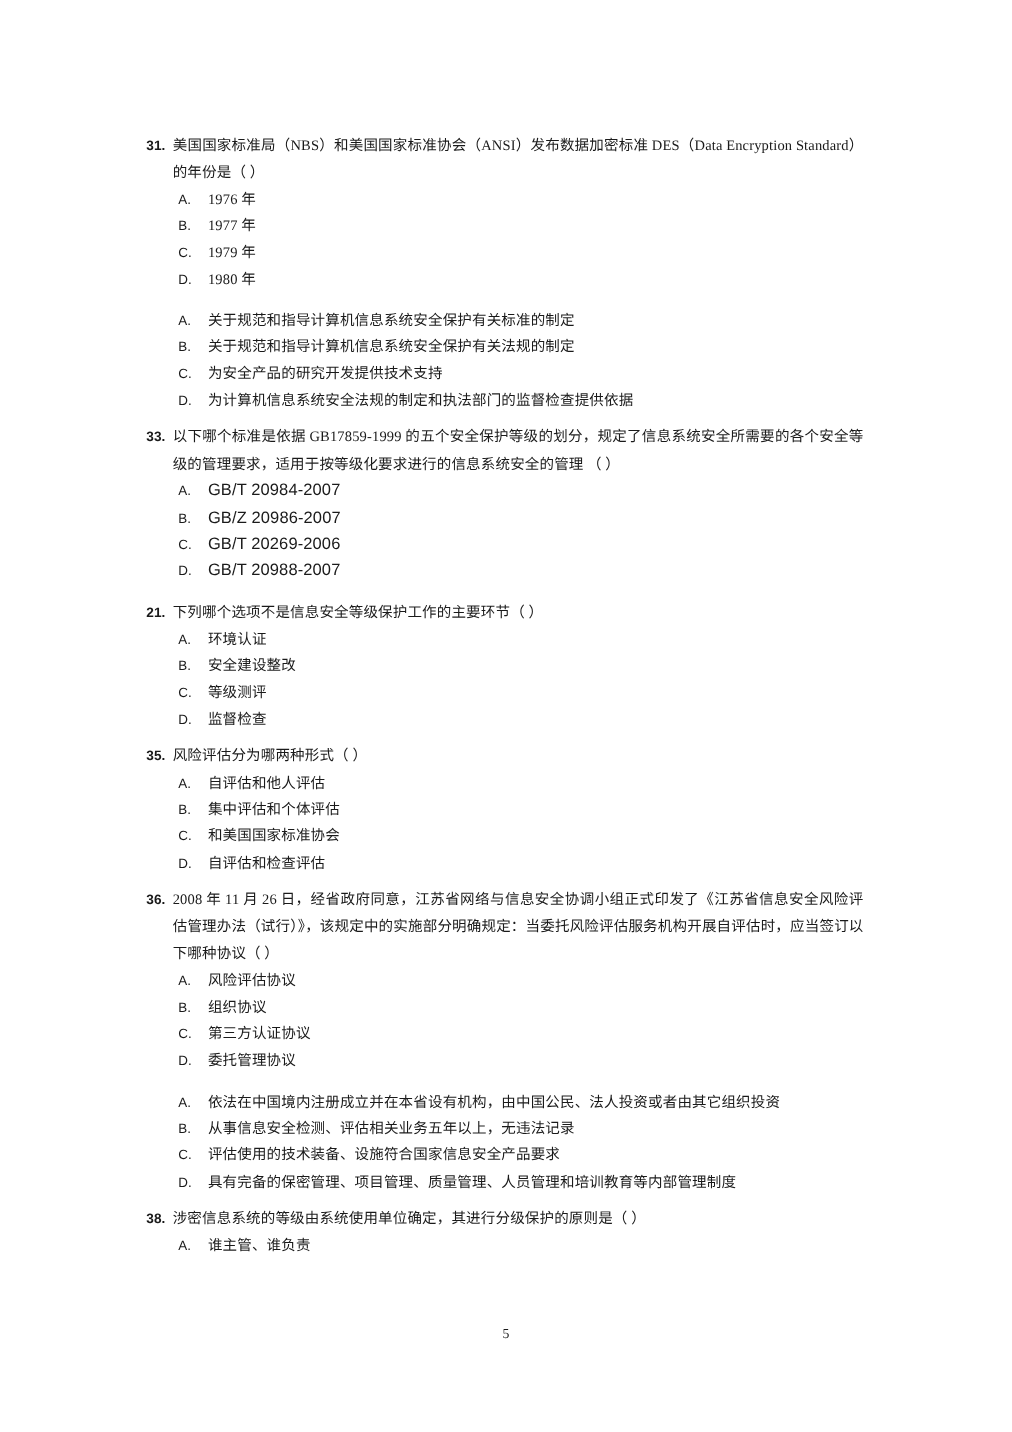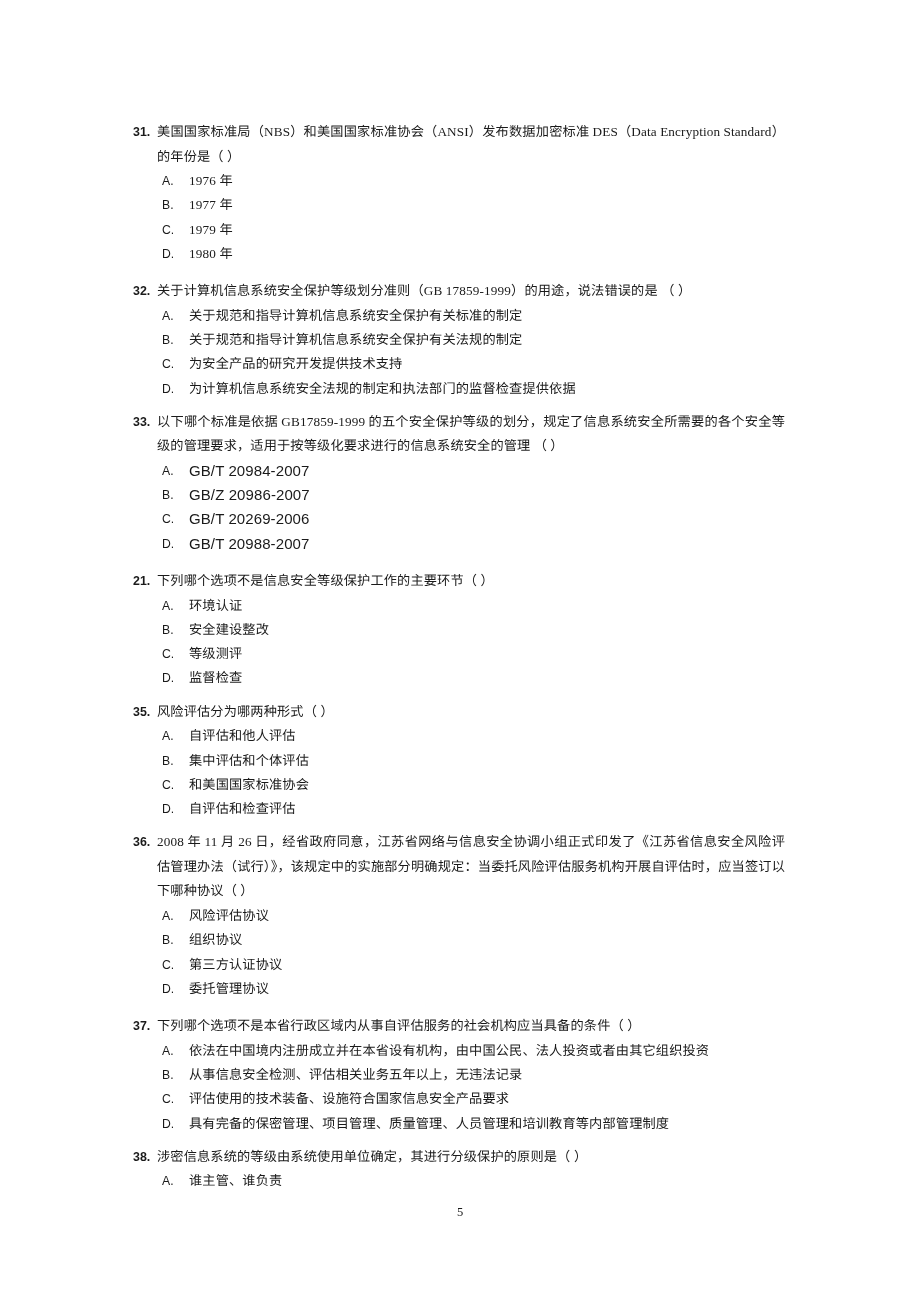--- a/index.html
+++ b/index.html
@@ -140,24 +140,20 @@
           <span class="opt-text">1979 年</span>
         </li>
         <li class="option">
           <span class="opt-letter">D.</span>
           <span class="opt-text">1980 年</span>
         </li>
       </ul>
     </div>
 
     <div class="question gap-md">
-      <div class="q-body">
-        <span class="q-num">32.</span>
-        <span class="q-text">关于计算机信息系统安全保护等级划分准则（GB 17859-1999）的用途，说法错误的是  （      ）</span>
-      </div>
       <ul class="options">
         <li class="option">
           <span class="opt-letter">A.</span>
           <span class="opt-text">关于规范和指导计算机信息系统安全保护有关标准的制定</span>
         </li>
         <li class="option">
           <span class="opt-letter">B.</span>
           <span class="opt-text">关于规范和指导计算机信息系统安全保护有关法规的制定</span>
         </li>
         <li class="option">
@@ -265,24 +261,20 @@
           <span class="opt-text">第三方认证协议</span>
         </li>
         <li class="option">
           <span class="opt-letter">D.</span>
           <span class="opt-text">委托管理协议</span>
         </li>
       </ul>
     </div>
 
     <div class="question gap-md">
-      <div class="q-body">
-        <span class="q-num">37.</span>
-        <span class="q-text">下列哪个选项不是本省行政区域内从事自评估服务的社会机构应当具备的条件（      ）</span>
-      </div>
       <ul class="options">
         <li class="option">
           <span class="opt-letter">A.</span>
           <span class="opt-text">依法在中国境内注册成立并在本省设有机构，由中国公民、法人投资或者由其它组织投资</span>
         </li>
         <li class="option">
           <span class="opt-letter">B.</span>
           <span class="opt-text">从事信息安全检测、评估相关业务五年以上，无违法记录</span>
         </li>
         <li class="option">

